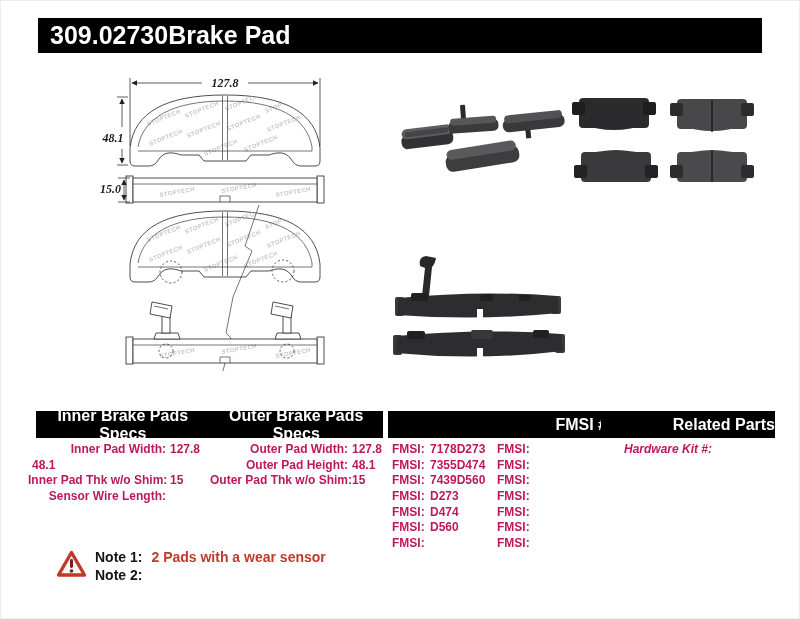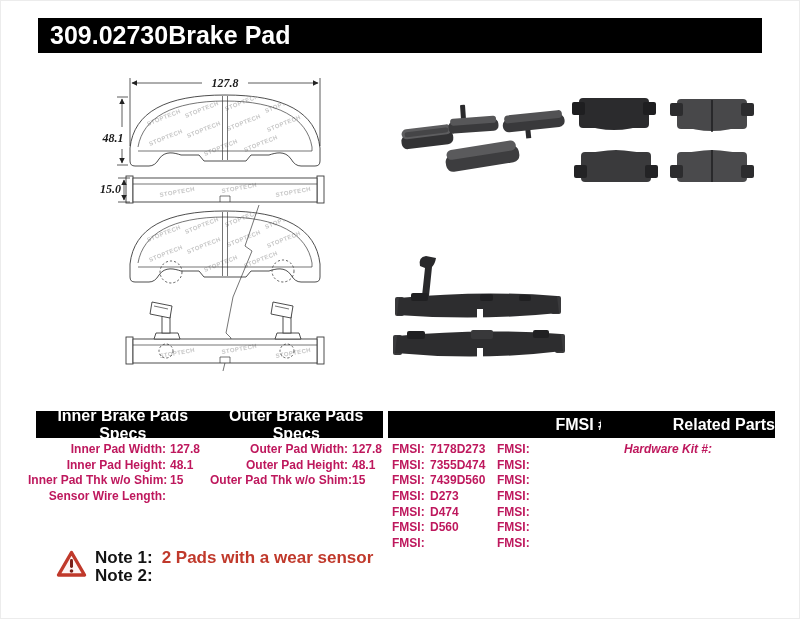--- a/index.html
+++ b/index.html
@@ -41,21 +41,21 @@
   .col-inner{left:28px;} .col-outer{left:210px;}
   .col-inner .lbl,.col-outer .lbl{width:138px;}
   .col-fmsi-l{left:392px;} .col-fmsi-r{left:497px;}
   .col-fmsi-l .lbl,.col-fmsi-r .lbl{width:34px;text-align:left;}
   .col-related{left:624px;font-style:italic;}
   .col-related .lbl{text-align:left;}
   .spec-row .val{margin-left:4px;}
 
   
   .warn-icon{left:56px;top:550px;width:31px;height:28px;}
-  .notes{position:absolute;left:95px;top:549px;font-size:17px;font-weight:bold;color:#141414;}
+  .notes{position:absolute;left:95px;top:549px;font-size:14px;font-weight:bold;color:#141414;}
   .note-row{height:17.5px;line-height:17.5px;white-space:nowrap;}
   .note-red{color:#c0392b;margin-left:9px;}
 </style>
 </head>
 <body>
 
 <div class="page">
 
   <div class="header-bar">
     <span>309.02730</span>
@@ -266,21 +266,20 @@
   <div class="thead center" id="bar-related">
     <span>Related Parts</span>
   </div>
 
   <div class="spec-col col-inner">
     <div class="spec-row">
         <span class="lbl">Inner Pad Width:</span>
         <span class="val">127.8</span>
       </div>
     <div class="spec-row">
-        <span class="lbl">Inner Pad Height:</span>
         <span class="val">48.1</span>
       </div>
     <div class="spec-row">
         <span class="lbl">Inner Pad Thk w/o Shim:</span>
         <span class="val">15</span>
       </div>
     <div class="spec-row">
         <span class="lbl">Sensor Wire Length:</span>
         <span class="val"></span>
       </div>

